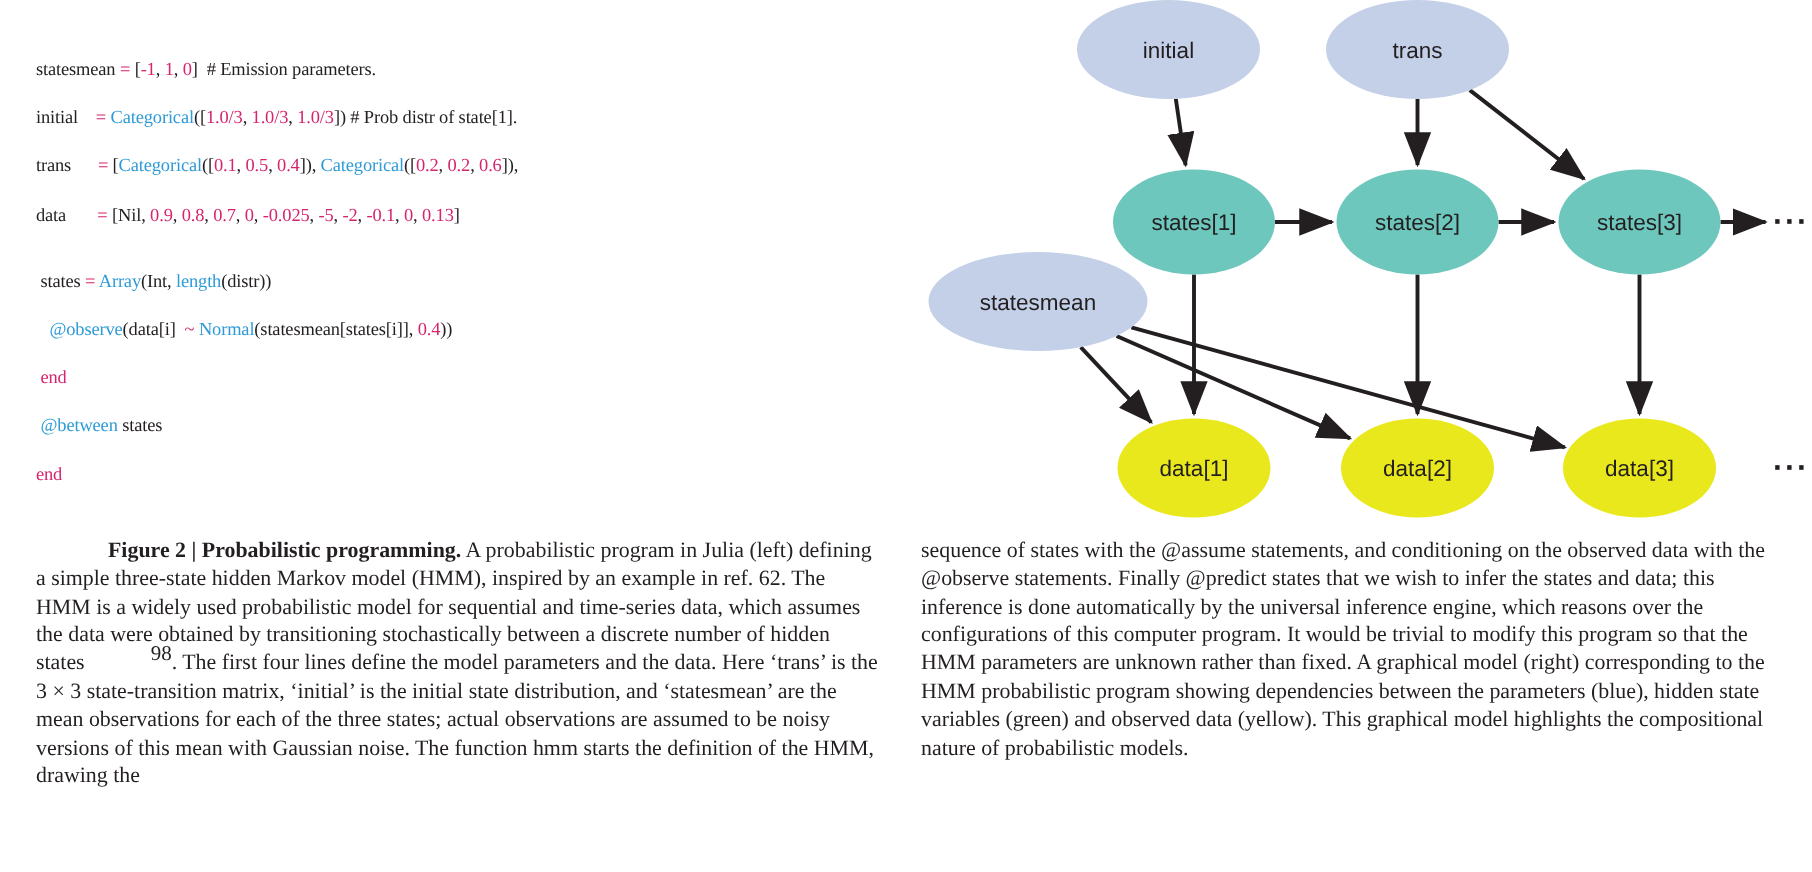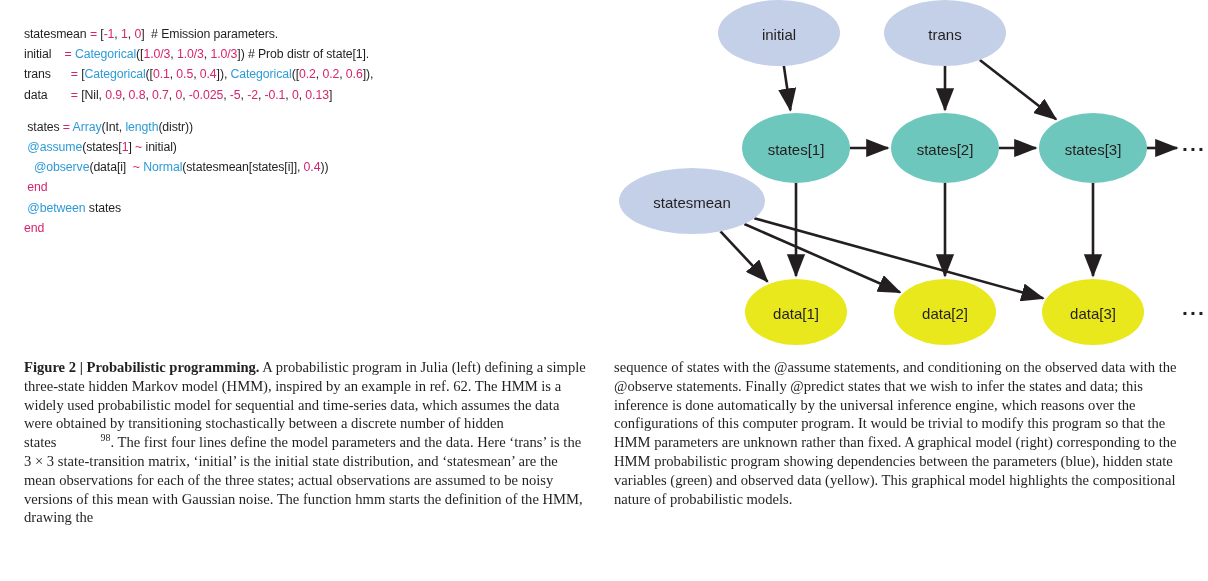--- a/index.html
+++ b/index.html
@@ -18,26 +18,27 @@
 
   
   #code-panel {
     position: absolute;
     left: 24px;
     top: 24px;
     width: 566px;
     height: 316px;
   }
   .code-line {
-    font-family: Liberation Sans, sans-serif;
+    font-family: Liberation Serif, serif;
     font-size: 12.3px;
     line-height: 20.2px;
     white-space: pre;
     color: #231f20;
     letter-spacing: -0.1px;
+    margin-top: 12px;
   }
   .code-gap { height: 12px; }
   .tok-var   { color: #231f20; }
   .tok-op    { color: #d6246e; }
   .tok-num   { color: #d6246e; }
   .tok-fn    { color: #2e9bd6; }
   .tok-kw    { color: #d6246e; }
   .tok-macro { color: #2e9bd6; }
   .tok-plain { color: #231f20; }
 
@@ -45,22 +46,22 @@
   .caption-col {
     position: absolute;
     font-family: "Liberation Serif", serif;
     font-size: 14.6px;
     line-height: 18.8px;
     color: #231f20;
     text-align: left;
   }
   #caption-left  { left: 24px;  top: 358px; width: 566px; }
   #caption-right { left: 614px; top: 358px; width: 572px; }
-  .cap-bold { font-weight: bold; }
-  sup { font-size: 10px; vertical-align: super; line-height: 0; padding-left: 44px; }
+  .cap-bold { font-weight: bold; margin-left: 48px; }
+  sup { font-size: 14px; vertical-align: super; line-height: 0; padding-left: 44px; }
 
   
   #diagram-panel {
     position: absolute;
     left: 600px;
     top: 0px;
     width: 608px;
     height: 348px;
   }
   #diagram-svg { display: block; }
@@ -84,21 +85,20 @@
 </head>
 <body>
 
 <div id="code-panel">
     <div class="code-line"><span class="tok-var">statesmean </span><span class="tok-op">= </span><span class="tok-plain">[</span><span class="tok-num">-1</span><span class="tok-plain">, </span><span class="tok-num">1</span><span class="tok-plain">, </span><span class="tok-num">0</span><span class="tok-plain">]  # Emission parameters.</span></div>
     <div class="code-line"><span class="tok-var">initial    </span><span class="tok-op">= </span><span class="tok-fn">Categorical</span><span class="tok-plain">([</span><span class="tok-num">1.0</span><span class="tok-op">/</span><span class="tok-num">3</span><span class="tok-plain">, </span><span class="tok-num">1.0</span><span class="tok-op">/</span><span class="tok-num">3</span><span class="tok-plain">, </span><span class="tok-num">1.0</span><span class="tok-op">/</span><span class="tok-num">3</span><span class="tok-plain">]) # Prob distr of state[1].</span></div>
     <div class="code-line"><span class="tok-var">trans      </span><span class="tok-op">= </span><span class="tok-plain">[</span><span class="tok-fn">Categorical</span><span class="tok-plain">([</span><span class="tok-num">0.1</span><span class="tok-plain">, </span><span class="tok-num">0.5</span><span class="tok-plain">, </span><span class="tok-num">0.4</span><span class="tok-plain">]), </span><span class="tok-fn">Categorical</span><span class="tok-plain">([</span><span class="tok-num">0.2</span><span class="tok-plain">, </span><span class="tok-num">0.2</span><span class="tok-plain">, </span><span class="tok-num">0.6</span><span class="tok-plain">]),</span></div>
     <div class="code-line"><span class="tok-var">data       </span><span class="tok-op">= </span><span class="tok-plain">[Nil, </span><span class="tok-num">0.9</span><span class="tok-plain">, </span><span class="tok-num">0.8</span><span class="tok-plain">, </span><span class="tok-num">0.7</span><span class="tok-plain">, </span><span class="tok-num">0</span><span class="tok-plain">, </span><span class="tok-num">-0.025</span><span class="tok-plain">, </span><span class="tok-num">-5</span><span class="tok-plain">, </span><span class="tok-num">-2</span><span class="tok-plain">, </span><span class="tok-num">-0.1</span><span class="tok-plain">, </span><span class="tok-num">0</span><span class="tok-plain">, </span><span class="tok-num">0.13</span><span class="tok-plain">]</span></div>
     <div class="code-gap"></div>
     <div class="code-line"><span class="tok-plain"> states </span><span class="tok-op">= </span><span class="tok-fn">Array</span><span class="tok-plain">(Int, </span><span class="tok-fn">length</span><span class="tok-plain">(distr))</span></div>
-    <div class="code-line"><span class="tok-plain"> </span><span class="tok-macro">@assume</span><span class="tok-plain">(states[</span><span class="tok-num">1</span><span class="tok-plain">] </span><span class="tok-op">~</span><span class="tok-plain"> initial)</span></div>
     <div class="code-line"><span class="tok-plain">   </span><span class="tok-macro">@observe</span><span class="tok-plain">(data[i]  </span><span class="tok-op">~</span><span class="tok-plain"> </span><span class="tok-fn">Normal</span><span class="tok-plain">(statesmean[states[i]], </span><span class="tok-num">0.4</span><span class="tok-plain">))</span></div>
     <div class="code-line"><span class="tok-plain"> </span><span class="tok-kw">end</span></div>
     <div class="code-line"><span class="tok-plain"> </span><span class="tok-macro">@between</span><span class="tok-plain"> states</span></div>
     <div class="code-line"><span class="tok-kw">end</span></div>
   </div>
 
 <div id="diagram-panel">
   <svg id="diagram-svg" width="608" height="348" viewBox="0 0 608 348">
     <defs>
       <marker id="arrowhead" markerWidth="9" markerHeight="7" refX="8.4" refY="3.5" orient="auto" markerUnits="strokeWidth">

